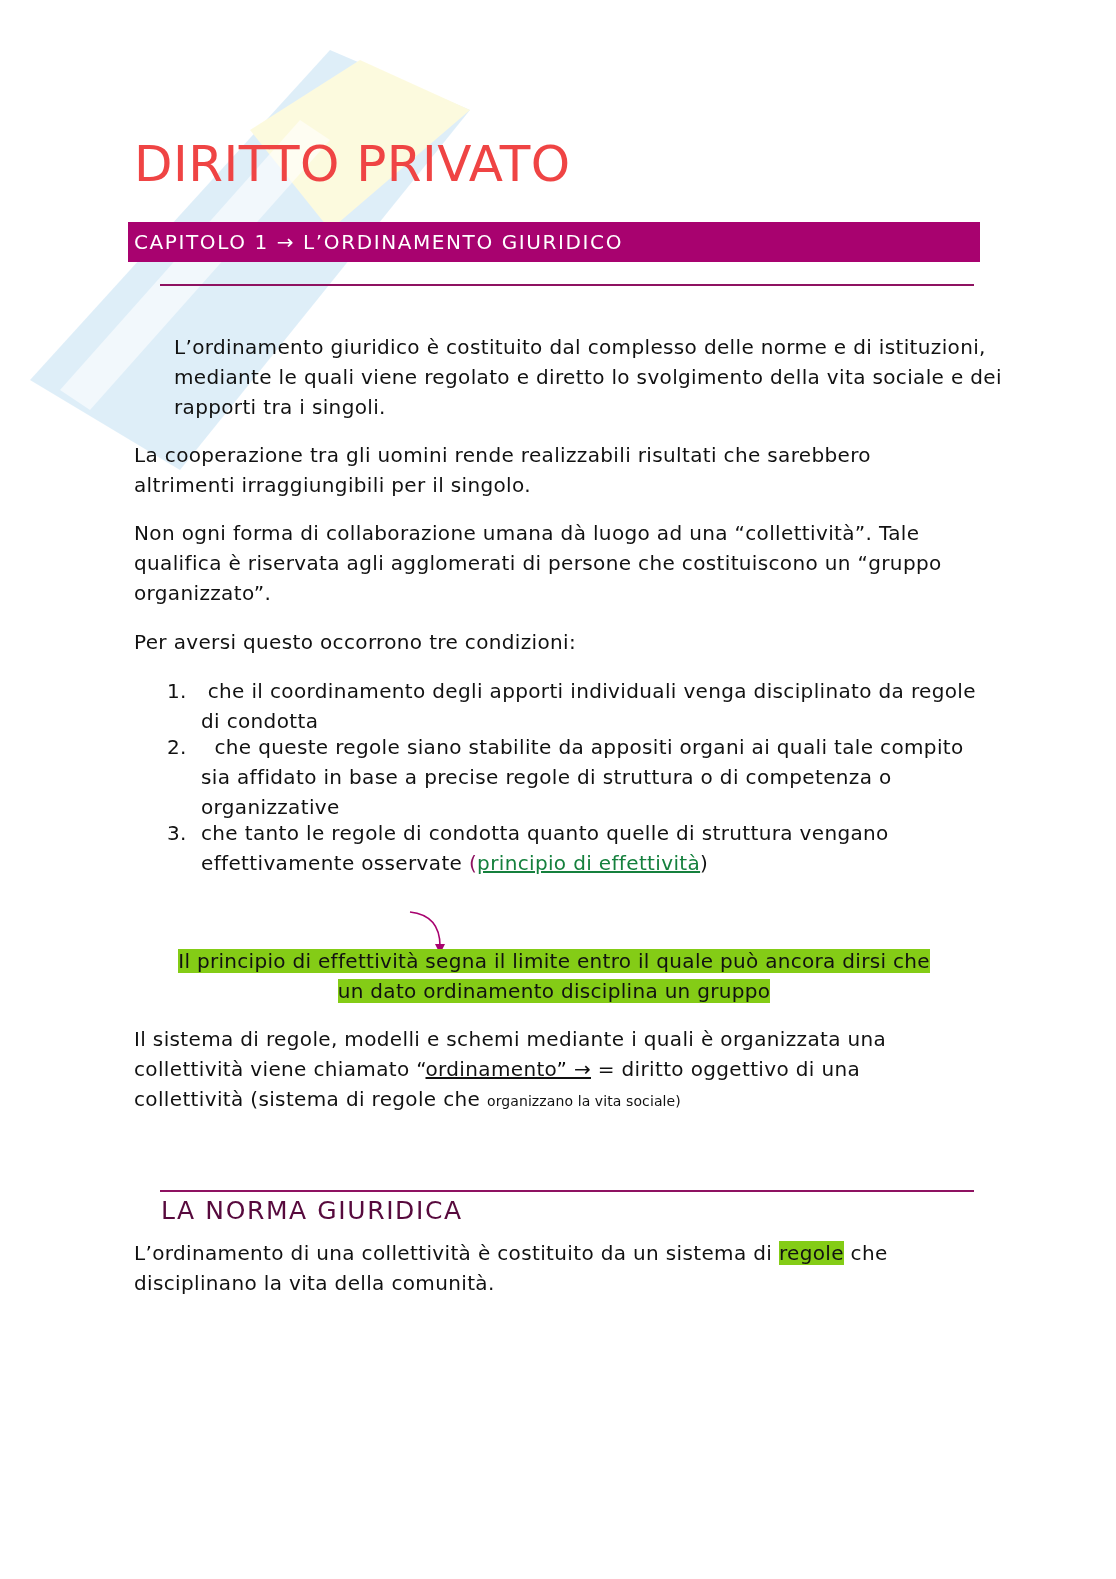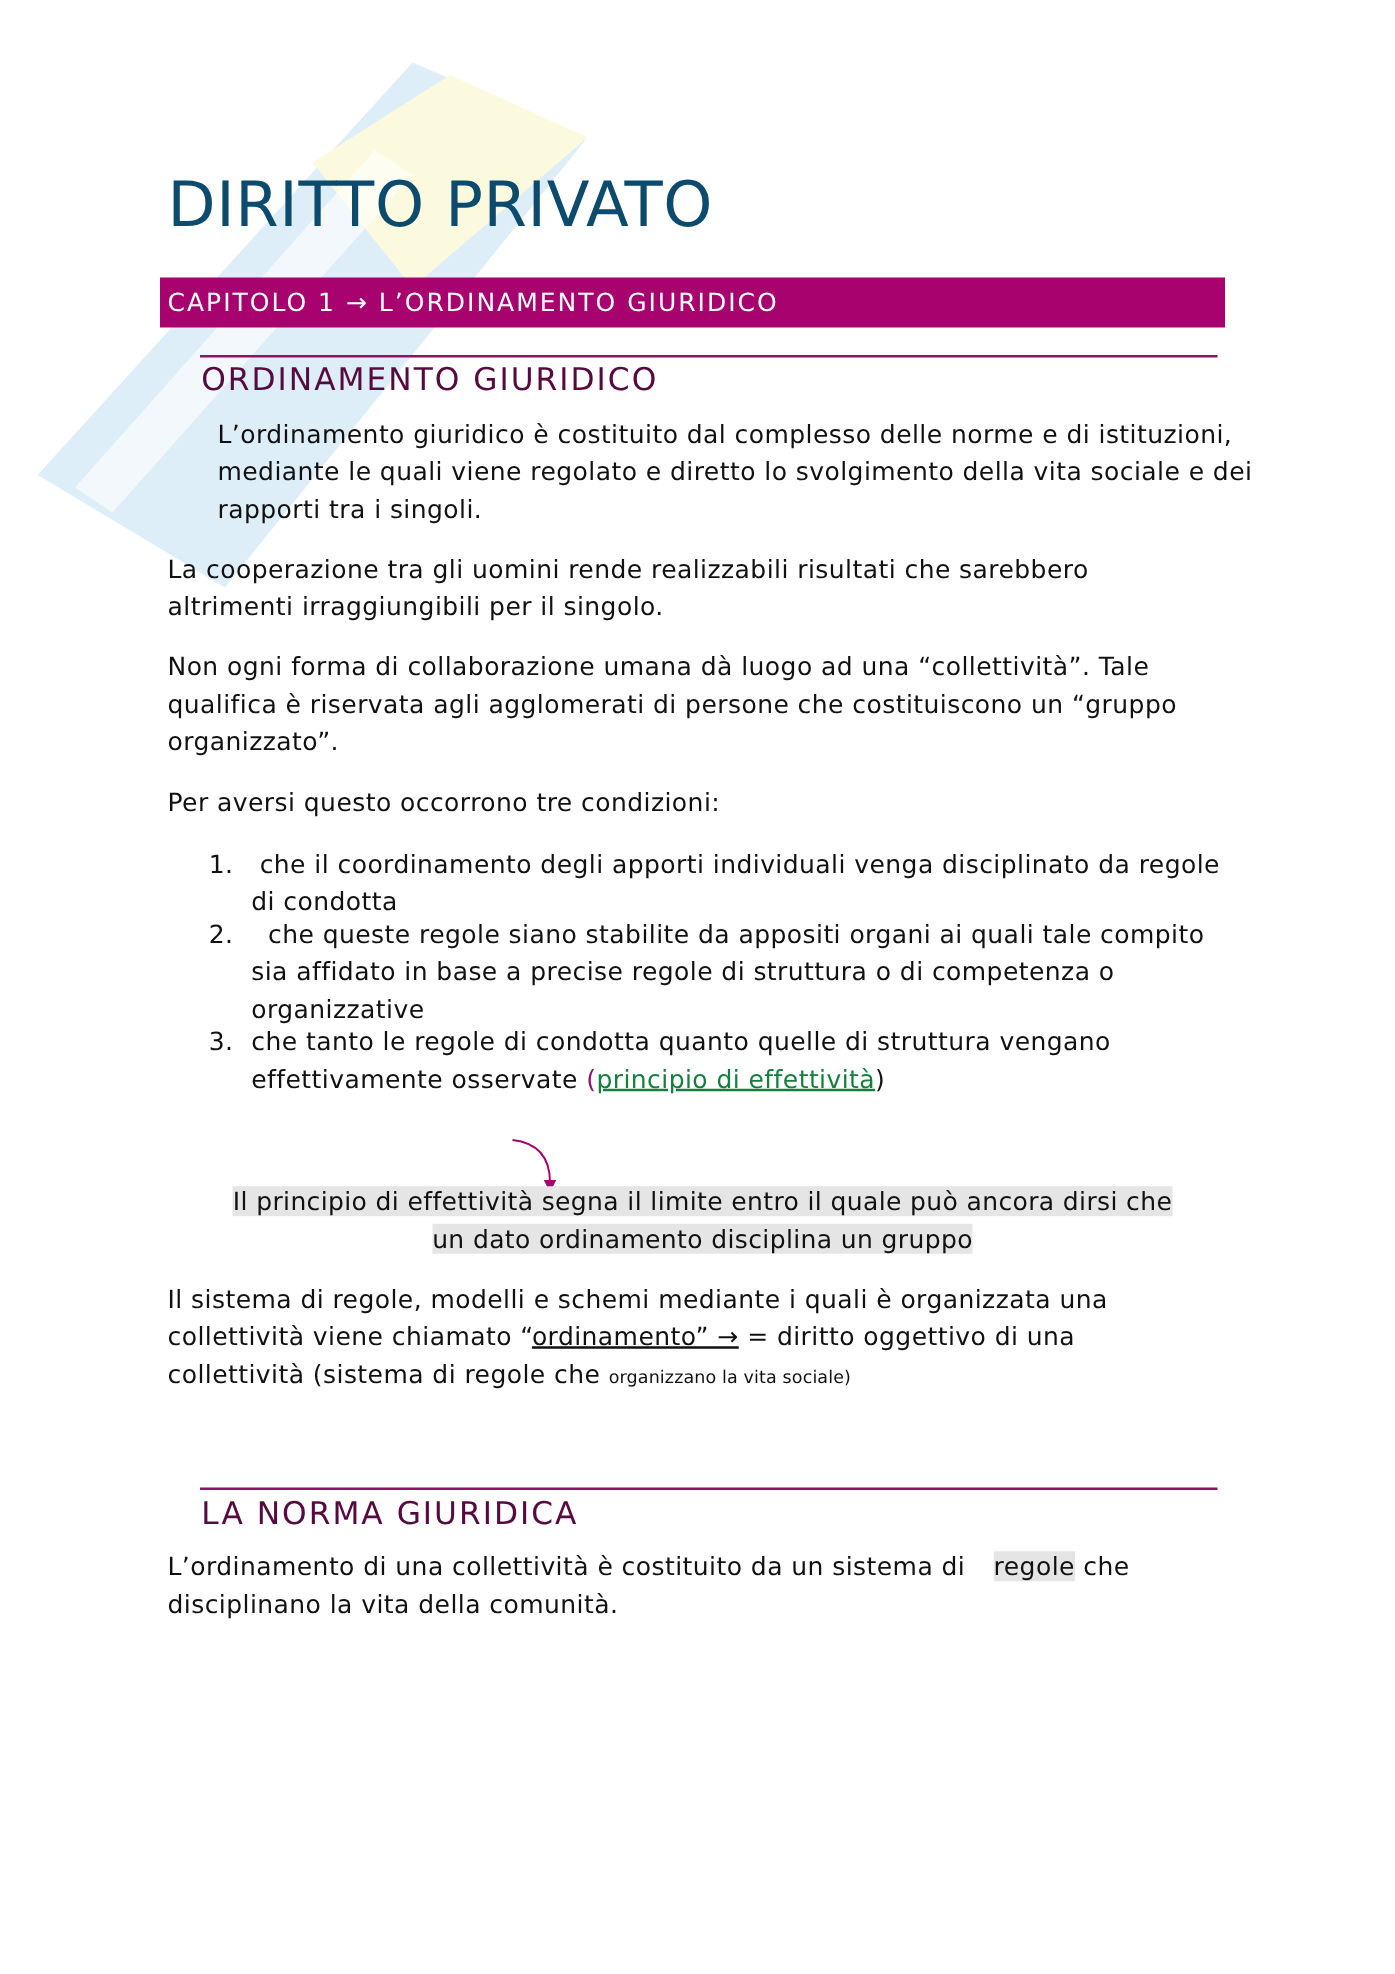--- a/index.html
+++ b/index.html
@@ -5,21 +5,21 @@
     html, body { margin: 0; padding: 0; background: #ffffff; }
     body {
       width: 1116px; height: 1579px; position: relative; overflow: hidden;
       font-family: "DejaVu Sans", sans-serif; color: #111111;
     }
     .watermark { position: absolute; left: 0; top: 0; width: 520px; height: 560px; pointer-events: none; z-index: 0; }
     .page { position: absolute; left: 0; top: 0; width: 1116px; height: 1579px; z-index: 1; }
 
     .doc-title {
       position: absolute; left: 134px; top: 134px;
-      font-size: 50px; font-weight: normal; color: #0c4a6e; letter-spacing: 0.5px;
+      font-size: 50px; font-weight: normal; color: #ef4444; letter-spacing: 0.5px;
       margin: 0; line-height: 60px;
     }
     .chapter-bar {
       position: absolute; left: 128px; top: 222px; width: 852px; height: 40px;
       background: #a8026f;
     }
     .chapter-bar span {
       position: absolute; left: 6px; top: 8px; color: #ffffff;
       font-size: 20px; letter-spacing: 1.6px; white-space: nowrap;
     }
@@ -30,21 +30,21 @@
     }
     .p {
       position: absolute; left: 134px; width: 840px; margin: 0;
       font-size: 20px; line-height: 30px; letter-spacing: 0.35px; color: #111;
     }
     .list-item { position: absolute; left: 167px; width: 810px; font-size: 20px; line-height: 30px; letter-spacing: 0.35px; }
     .list-num { position: absolute; left: 0; top: 0; }
     .list-text { position: absolute; left: 34px; top: 0; width: 776px; }
     .link { color: #15803d; text-decoration: underline; }
     .paren-purple { color: #8e1261; }
-    .hl { background: #e5e5e5; margin-left: 16px; }
+    .hl { background: #84cc16; }
     .center-block {
       position: absolute; left: 134px; width: 840px; top: 946px; text-align: center;
       font-size: 20px; line-height: 30px; letter-spacing: 0.3px;
     }
     .u { text-decoration: underline; }
     .small { font-size: 14px; letter-spacing: 0.1px; }
     .curve-arrow { position: absolute; left: 404px; top: 906px; width: 50px; height: 50px; }
   </style>
 </head>
 <body>
@@ -59,21 +59,20 @@
 
 <div class="page">
 
   <h1 class="doc-title">DIRITTO PRIVATO</h1>
 
   <div class="chapter-bar">
     <span>CAPITOLO 1 → L’ORDINAMENTO GIURIDICO</span>
   </div>
 
   <div class="section-rule" style="top:284px;"></div>
-  <h2 class="section-title" style="top:289px;">ORDINAMENTO GIURIDICO</h2>
 
   <p class="p" style="top:332px;margin-left:40px;">L’ordinamento giuridico è costituito dal complesso delle norme e di istituzioni, mediante le quali viene regolato e diretto lo svolgimento della vita sociale e dei rapporti tra i singoli.</p>
   <p class="p" style="top:440px;">La cooperazione tra gli uomini rende realizzabili risultati che sarebbero altrimenti irraggiungibili per il singolo.</p>
   <p class="p" style="top:518px;">Non ogni forma di collaborazione umana dà luogo ad una “collettività”. Tale qualifica è riservata agli agglomerati di persone che costituiscono un “gruppo organizzato”.</p>
   <p class="p" style="top:627px;">Per aversi questo occorrono tre condizioni:</p>
 
   <div class="list-item" style="top:676px;">
     <span class="list-num">1.</span>
     <span class="list-text" style="white-space:pre-wrap;"> che il coordinamento degli apporti individuali venga disciplinato da regole di condotta</span>
   </div>

